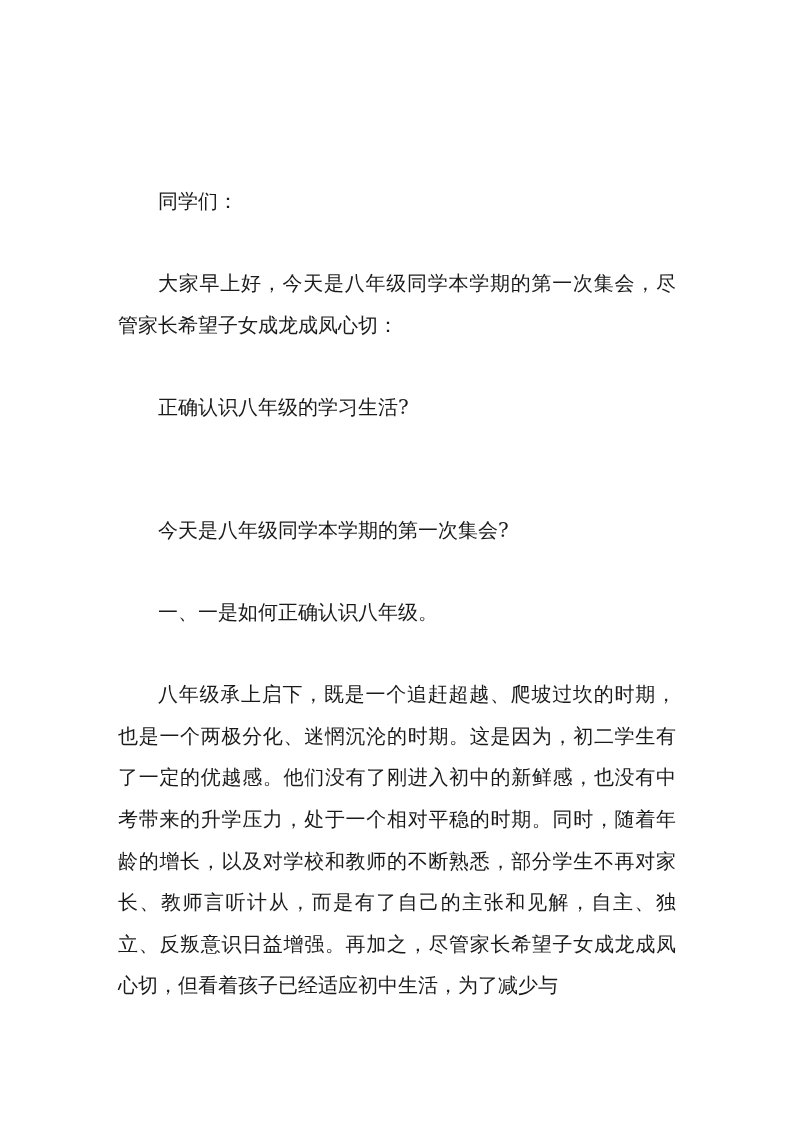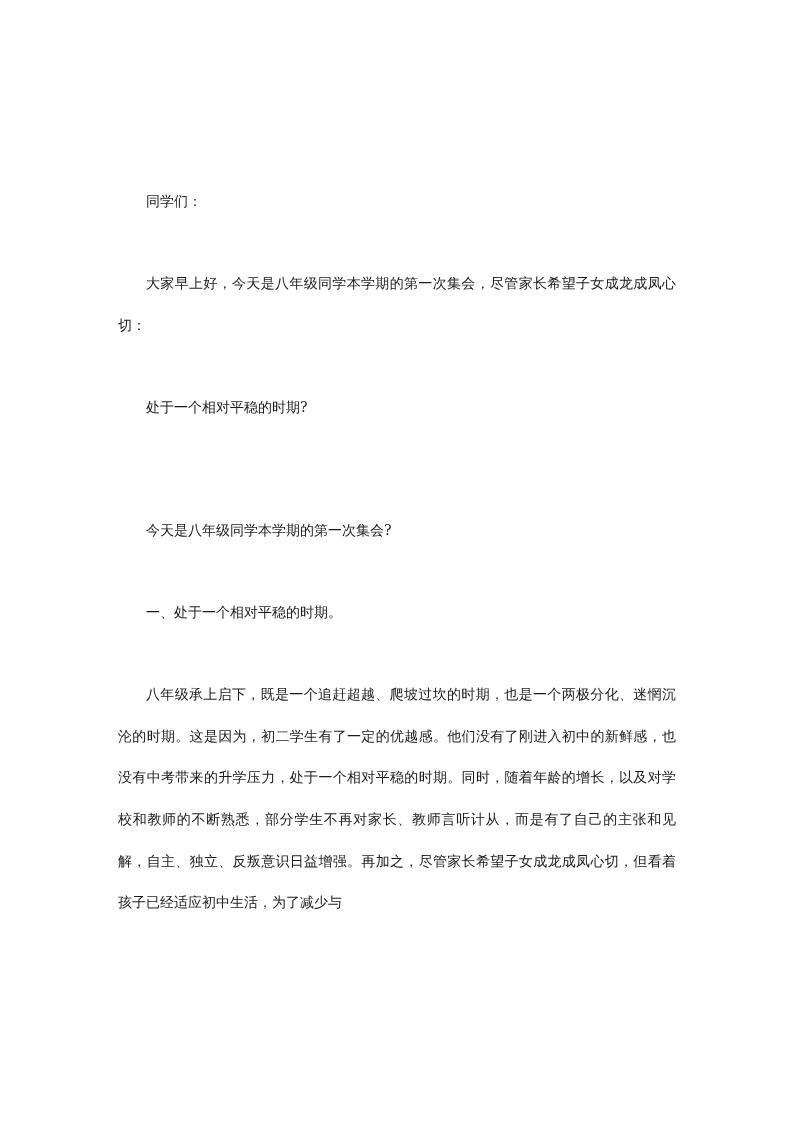--- a/index.html
+++ b/index.html
@@ -3,42 +3,42 @@
   <meta charset="utf-8">
   <style>
     html, body { margin: 0; padding: 0; background: #ffffff; }
     body { width: 793px; height: 1122px; overflow: hidden; position: relative; }
     .page {
       position: absolute;
       left: 118px;
       top: 181px;
       width: 558px;
       font-family: "DejaVu Serif", "Liberation Serif", serif;
-      font-size: 14px;
+      font-size: 20px;
       color: #1a1a1a;
       line-height: 41.6px;
     }
     .para {
       margin: 0;
       text-indent: 2em;
       text-align: justify;
       text-justify: inter-character;
       letter-spacing: 0;
     }
     .gap { height: 40.6px; }
   </style>
 </head>
 <body>
 
 <div class="page">
   <p class="para">同学们：</p>
   <div class="gap"></div>
   <p class="para">大家早上好，今天是八年级同学本学期的第一次集会，尽管家长希望子女成龙成凤心切：</p>
   <div class="gap"></div>
-  <p class="para">处于一个相对平稳的时期?</p>
+  <p class="para">正确认识八年级的学习生活?</p>
   <div class="gap"></div>
   <div class="gap"></div>
   <p class="para">今天是八年级同学本学期的第一次集会?</p>
   <div class="gap"></div>
-  <p class="para">一、处于一个相对平稳的时期。</p>
+  <p class="para">一、一是如何正确认识八年级。</p>
   <div class="gap"></div>
   <p class="para">八年级承上启下，既是一个追赶超越、爬坡过坎的时期，也是一个两极分化、迷惘沉沦的时期。这是因为，初二学生有了一定的优越感。他们没有了刚进入初中的新鲜感，也没有中考带来的升学压力，处于一个相对平稳的时期。同时，随着年龄的增长，以及对学校和教师的不断熟悉，部分学生不再对家长、教师言听计从，而是有了自己的主张和见解，自主、独立、反叛意识日益增强。再加之，尽管家长希望子女成龙成凤心切，但看着孩子已经适应初中生活，为了减少与</p>
 </div>
 
 </body></html>

